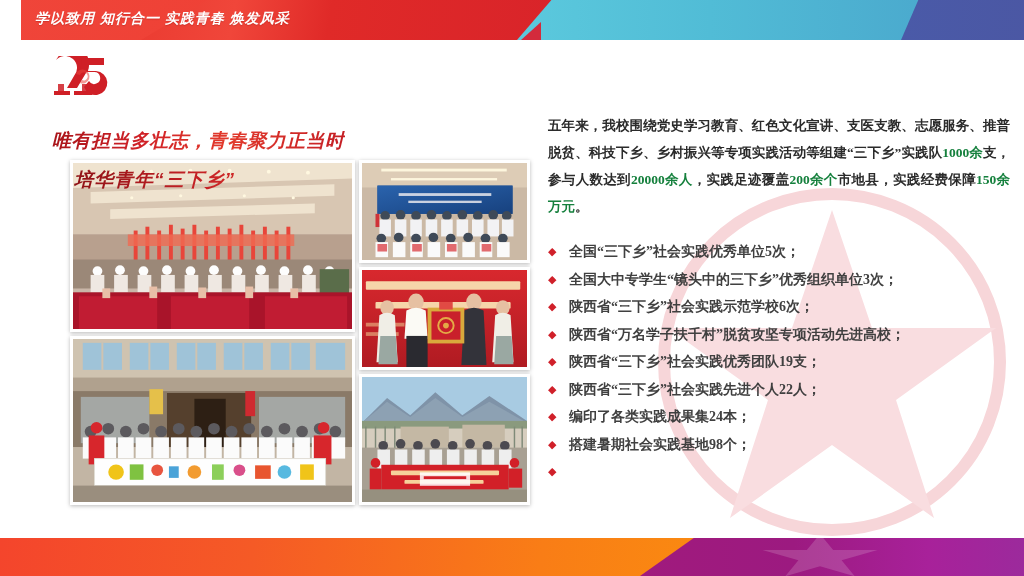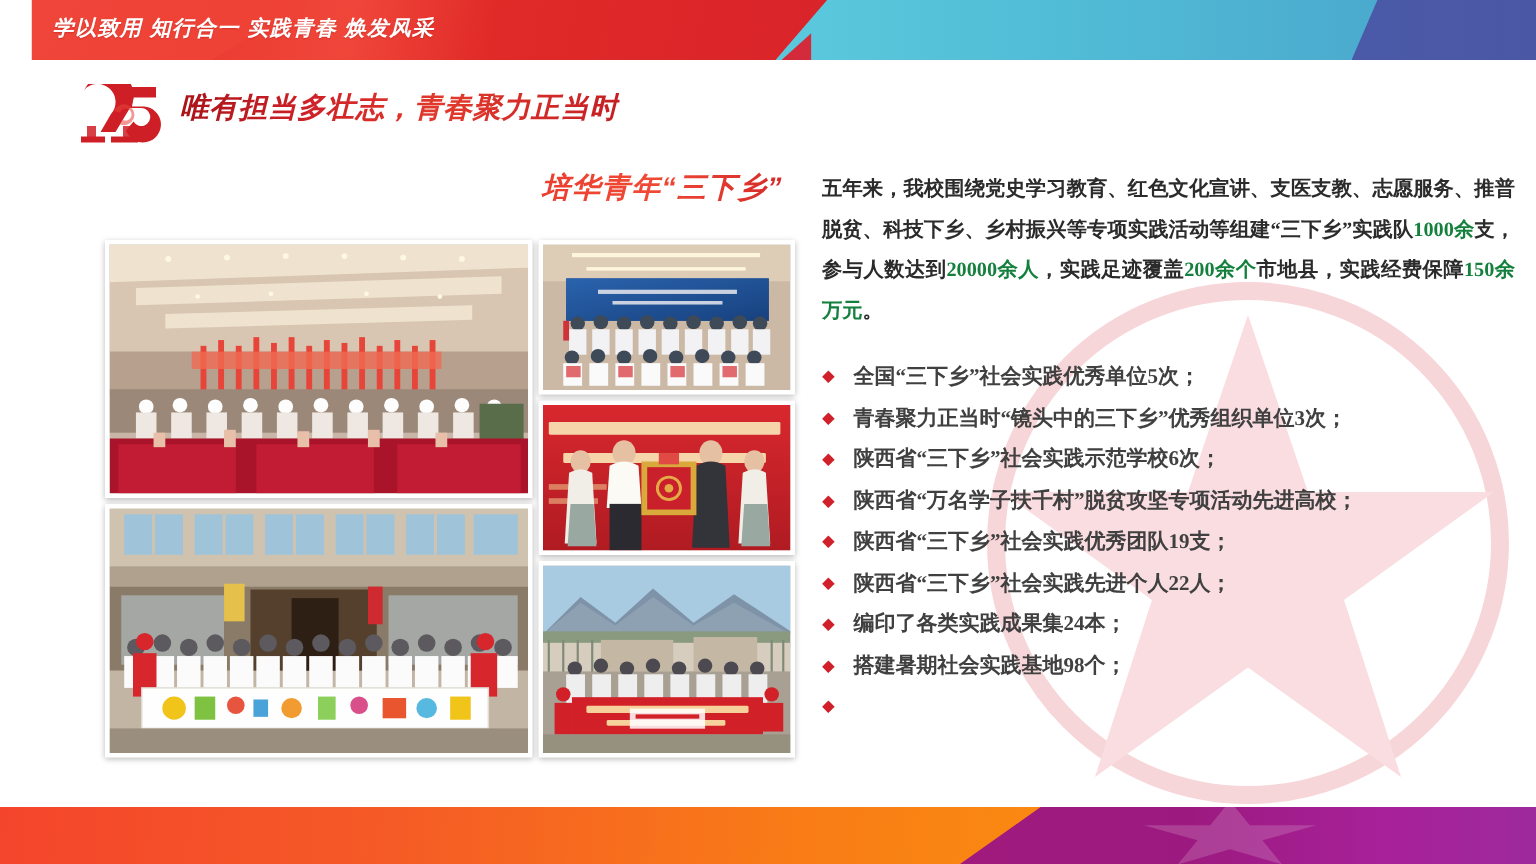--- a/index.html
+++ b/index.html
@@ -65,35 +65,35 @@
     background:rgba(255,255,255,.16);
     clip-path:polygon(50% 0%, 61% 35%, 98% 35%, 68% 57%, 79% 92%, 50% 70%, 21% 92%, 32% 57%, 2% 35%, 39% 35%);
   }
 
   
   .watermark { position:absolute; top:186px; left:646px; width:378px; height:352px; overflow:hidden; z-index:0; }
   .watermark svg { position:absolute; top:0; left:0; }
 
   
   .header { position:absolute; top:56px; left:52px; width:470px; z-index:4; }
-  .logo-row { display:flex; align-items:flex-start; gap:10px; }
+  .logo-row { display:flex; align-items:flex-start; gap:10px;flex-direction:column; }
   .logo95 { width:58px; height:42px; flex:0 0 58px; position:relative; }
   .main-title {
     font-size:19px; font-weight:bold; font-style:italic;
     color:#cc2026; white-space:nowrap; line-height:1.2; padding-top:6px;
     letter-spacing:.5px;
     background:linear-gradient(95deg,#a81419 0%,#cf2127 30%,#e23a2c 60%,#c41e24 100%);
     -webkit-background-clip:text; background-clip:text; -webkit-text-fill-color:transparent;
   }
   .sub-title {
     margin-top:14px; margin-left:22px;
     font-size:19px; font-weight:bold; font-style:italic;
     white-space:nowrap; letter-spacing:1px;
     background:linear-gradient(95deg,#8e1216 0%,#c01f24 25%,#e8382c 55%,#f04a36 80%,#d42a28 100%);
-    -webkit-background-clip:text; background-clip:text;text-align:right; -webkit-text-fill-color:transparent;
+    -webkit-background-clip:text; background-clip:text; -webkit-text-fill-color:transparent;
   }
 
   
   .collage { position:absolute; top:160px; left:70px; width:460px; height:345px; z-index:3; }
   .photo {
     position:absolute; background:#ddd; border:3px solid #fff;
     box-shadow:0 1px 4px rgba(0,0,0,.28); overflow:hidden;
   }
   .p1 { top:0;    left:0;   width:285px; height:172px; }
   .p2 { top:0;    left:289px; width:171px; height:103px; }
@@ -539,21 +539,21 @@
 
   <div class="rightcol">
     <div class="para" id="para"><span>五年来，我校围绕党史学习教育、红色文化宣讲、支医支教、志愿服务、推普脱贫、科技下乡、乡村振兴等专项实践活动等组建“三下乡”实践队</span><span class="hl">1000余</span><span>支，参与人数达到</span><span class="hl">20000余人</span><span>，实践足迹覆盖</span><span class="hl">200余个</span><span>市地县，实践经费保障</span><span class="hl">150余万元</span><span>。</span></div>
     <div class="bullets" id="bullets">
         <div class="bullet">
           <span class="dia">◆</span>
           <span class="btxt">全国“三下乡”社会实践优秀单位5次；</span>
         </div>
         <div class="bullet">
           <span class="dia">◆</span>
-          <span class="btxt">青春聚力正当时“镜头中的三下乡”优秀组织单位3次；</span>
+          <span class="btxt">全国大中专学生“镜头中的三下乡”优秀组织单位3次；</span>
         </div>
         <div class="bullet">
           <span class="dia">◆</span>
           <span class="btxt">陕西省“三下乡”社会实践示范学校6次；</span>
         </div>
         <div class="bullet">
           <span class="dia">◆</span>
           <span class="btxt">陕西省“万名学子扶千村”脱贫攻坚专项活动先进高校；</span>
         </div>
         <div class="bullet">

